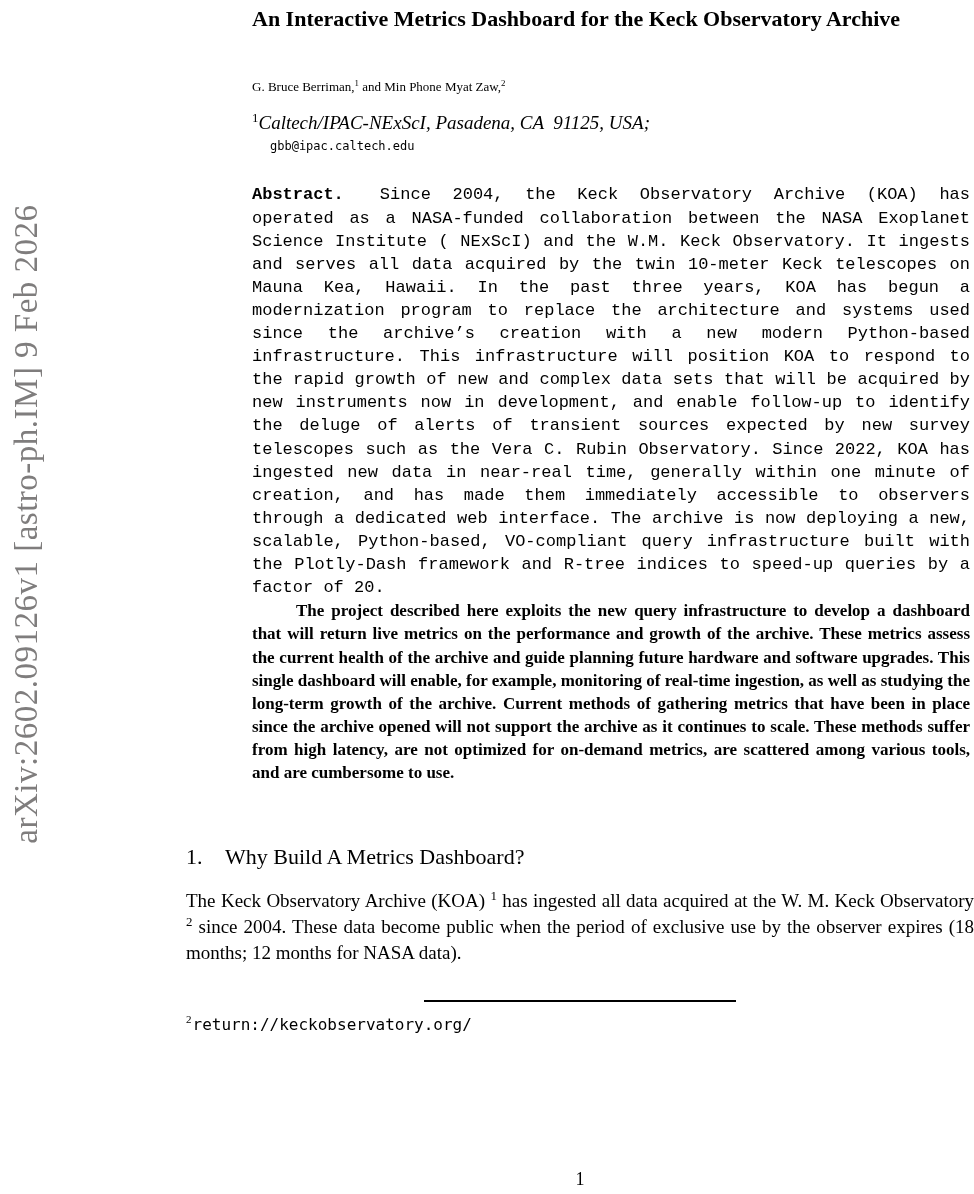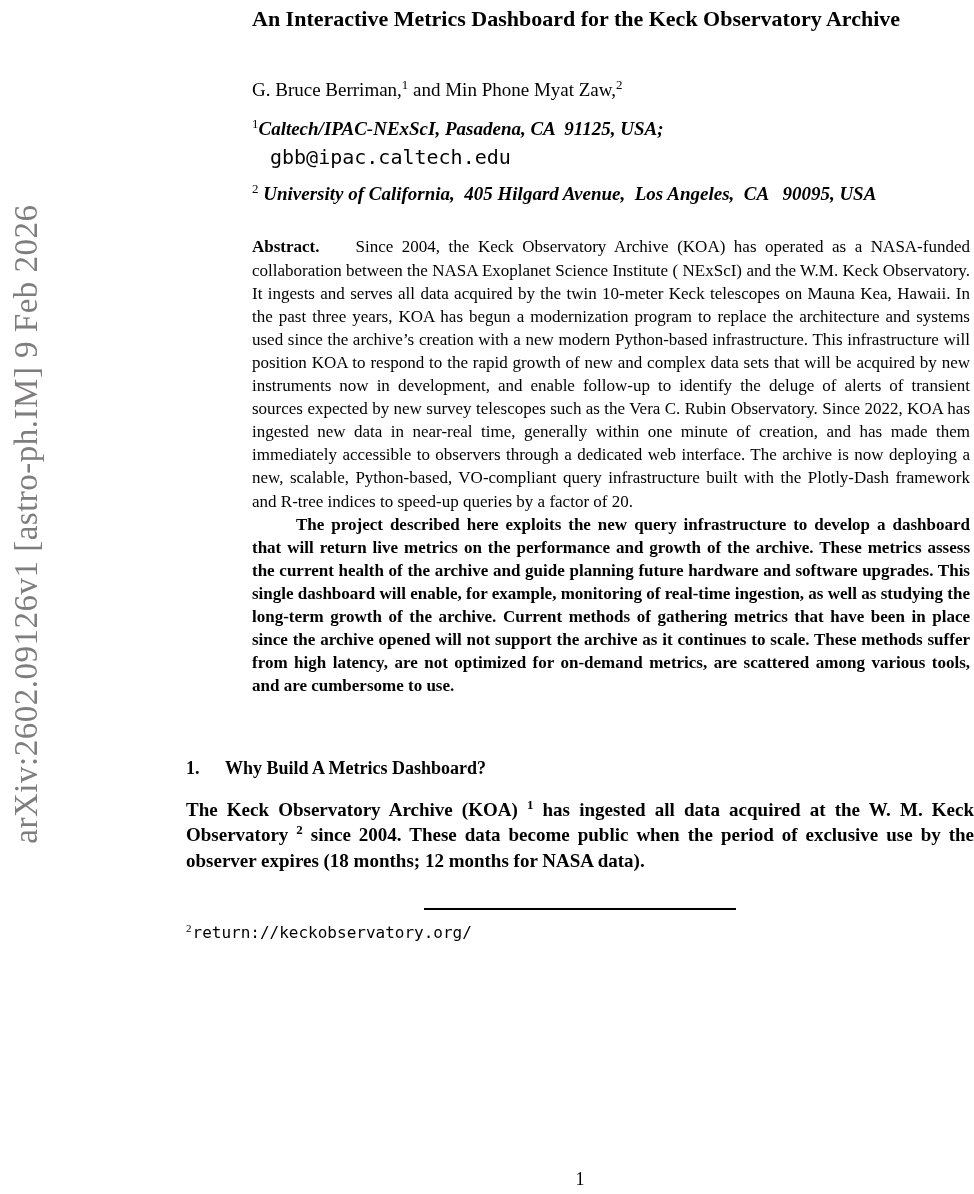--- a/index.html
+++ b/index.html
@@ -30,50 +30,49 @@
     width: 788px;
   }
   .frontmatter { margin-left: 66px; width: 722px; }
   .title {
     font-size: 22px;
     font-weight: bold;
     line-height: 1.2;
     margin: 2px 0 0 0;
     max-width: 680px;
   }
-  .authors { margin-top: 47px; font-size: 19px; }
+  .authors { margin-top: 47px; font-size: 13px; }
   sup { font-size: 0.68em; line-height: 0; }
   .affil { margin-top: 17px; font-size: 19px; }
-  .affil-text { font-style: italic; white-space: pre-wrap; font-weight: bold; }
+  .affil-text { font-style: italic; white-space: pre-wrap; }
   .affil2 { margin-top: 14px; max-width: 722px; }
   .email-line {
     margin-top: 5px;
     margin-left: 18px;
     font-family: "DejaVu Sans Mono", monospace;
-    font-size: 20px;
+    font-size: 12px;
   }
   .abstract {
     margin-top: 30px;
     font-size: 17px;
     line-height: 1.36;
     text-align: justify;
     width: 718px;
   }
   .abs-label { font-weight: bold; margin-right: 36px; }
-  .abs-p1 { margin: 0; }
+  .abs-p1 { margin: 0; font-family: Liberation Mono, monospace; }
   .abs-p2 { margin: 0; text-indent: 44px; font-weight: bold; }
-  .section-heading { margin: 60px 0 0 0; font-size: 18px; font-weight: bold; }
+  .section-heading { margin: 60px 0 0 0; font-size: 22px; font-weight: normal; }
   .sec-num { display: inline-block; min-width: 39px; }
   .body-para {
     font-size: 19px;
     line-height: 1.36;
     text-align: justify;
     margin: 0;
     width: 788px;
-    font-weight: bold;
   }
   .body-para.first { margin-top: 18px; }
   .body-para.indent { text-indent: 46px; }
   .footnote-rule {
     margin-top: 34px;
     width: 312px;
     border: 0;
     border-top: 2px solid #000;
   }
   .footnote { margin: 13px 0 0 0; font-size: 16px; }
@@ -100,21 +99,20 @@
     <div class="frontmatter">
 
       <h1 class="title">An Interactive Metrics Dashboard for the Keck Observatory Archive</h1>
 
       <div class="authors"><span>G. Bruce Berriman,</span><sup>1</sup><span> and Min Phone Myat Zaw,</span><sup>2</sup></div>
 
       <div class="affil affil1"><sup>1</sup><span class="affil-text">Caltech/IPAC-NExScI, Pasadena, CA  91125, USA;</span>
         <div class="email-line">gbb@ipac.caltech.edu</div>
       </div>
 
-      <div class="affil affil2"><sup>2</sup><span class="affil-text"> University of California,  405 Hilgard Avenue,  Los Angeles,  CA   90095, USA</span></div>
 
       <div class="abstract">
         <p class="abs-p1"><span class="abs-label">Abstract.</span><span>Since 2004, the Keck Observatory Archive (KOA) has operated as a NASA-funded collaboration between the NASA Exoplanet Science Institute ( NExScI) and the W.M. Keck Observatory.  It ingests and serves all data acquired by the twin 10-meter Keck telescopes on Mauna Kea, Hawaii.  In the past three years, KOA has begun a modernization program to replace the architecture and systems used since the archive’s creation with a new modern Python-based infrastructure.  This infrastructure will position KOA to respond to the rapid growth of new and complex data sets that will be acquired by new instruments now in development, and enable follow-up to identify the deluge of alerts of transient sources expected by new survey telescopes such as the Vera C. Rubin Observatory.  Since 2022, KOA has ingested new data in near-real time, generally within one minute of creation, and has made them immediately accessible to observers through a dedicated web interface.  The archive is now deploying a new, scalable, Python-based, VO-compliant query infrastructure built with the Plotly-Dash framework and R-tree indices to speed-up queries by a factor of 20.</span></p>
         <p class="abs-p2">The project described here exploits the new query infrastructure to develop a dashboard that will return live metrics on the performance and growth of the archive. These metrics assess the current health of the archive and guide planning future hardware and software upgrades. This single dashboard will enable, for example, monitoring of real-time ingestion, as well as studying the long-term growth of the archive.  Current methods of gathering metrics that have been in place since the archive opened will not support the archive as it continues to scale.  These methods suffer from high latency, are not optimized for on-demand metrics, are scattered among various tools, and are cumbersome to use.</p>
       </div>
 
     </div>
 
     <h2 class="section-heading"><span class="sec-num">1.</span><span>Why Build A Metrics Dashboard?</span></h2>
 

